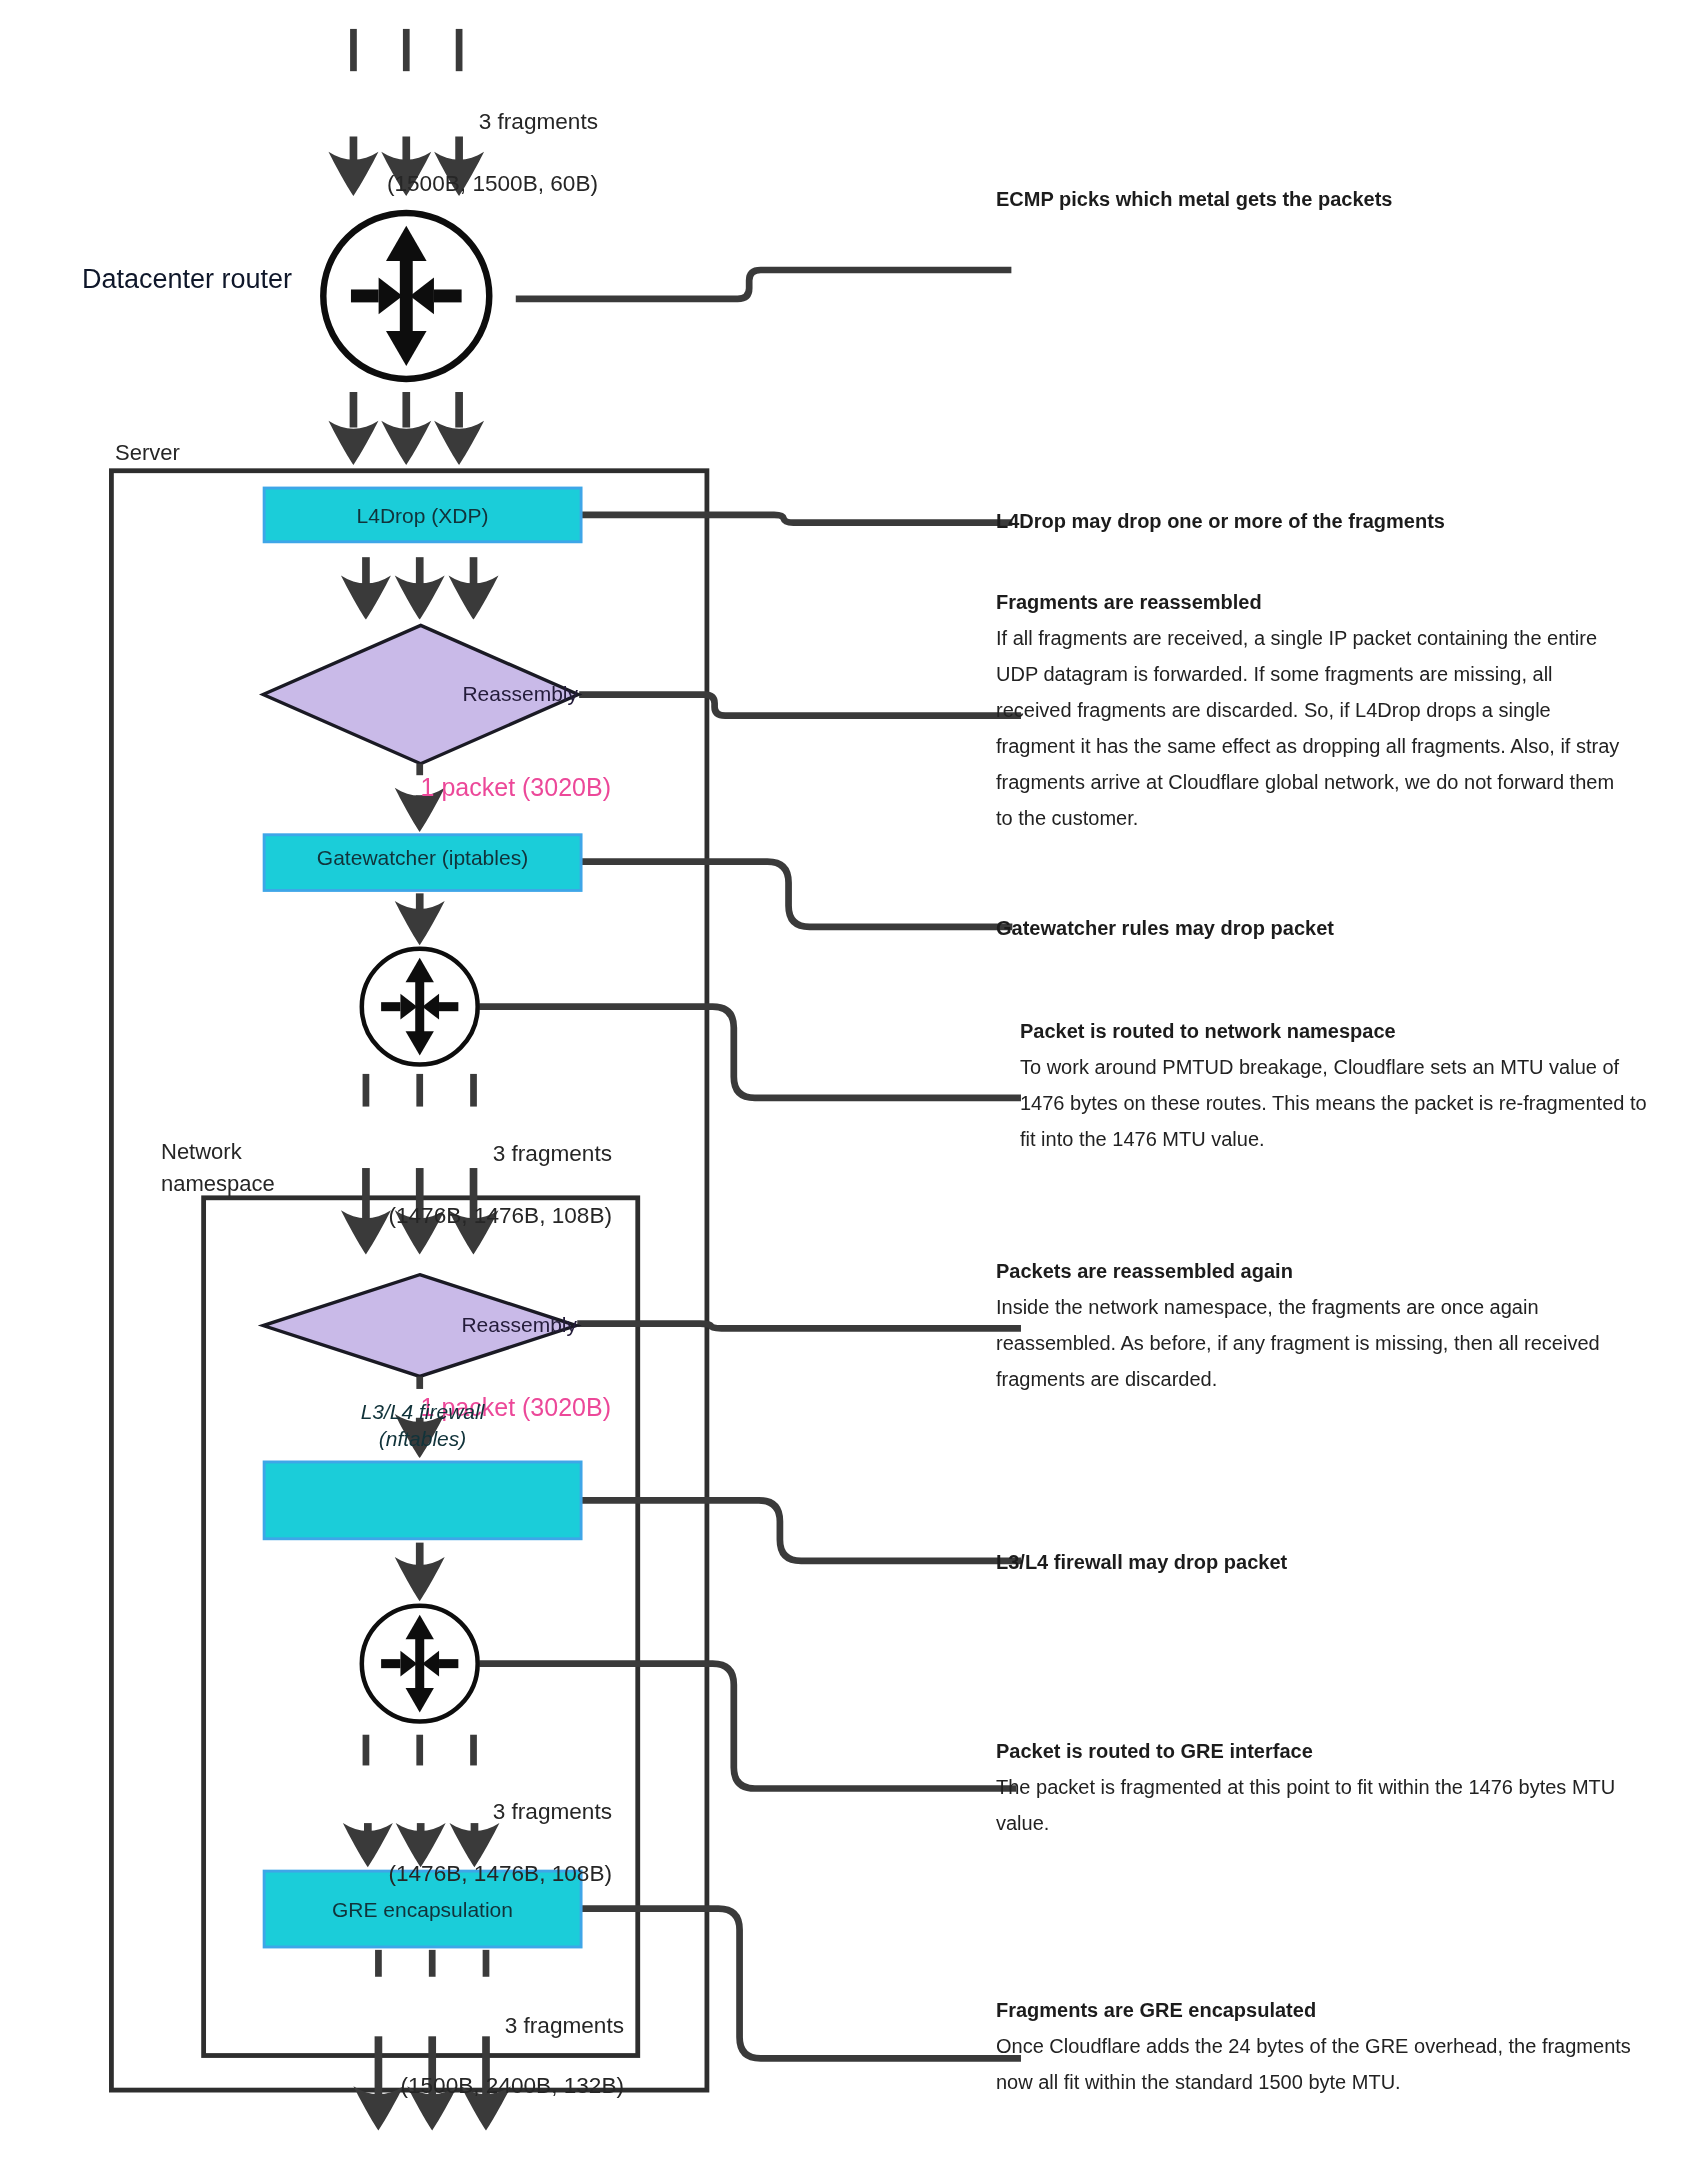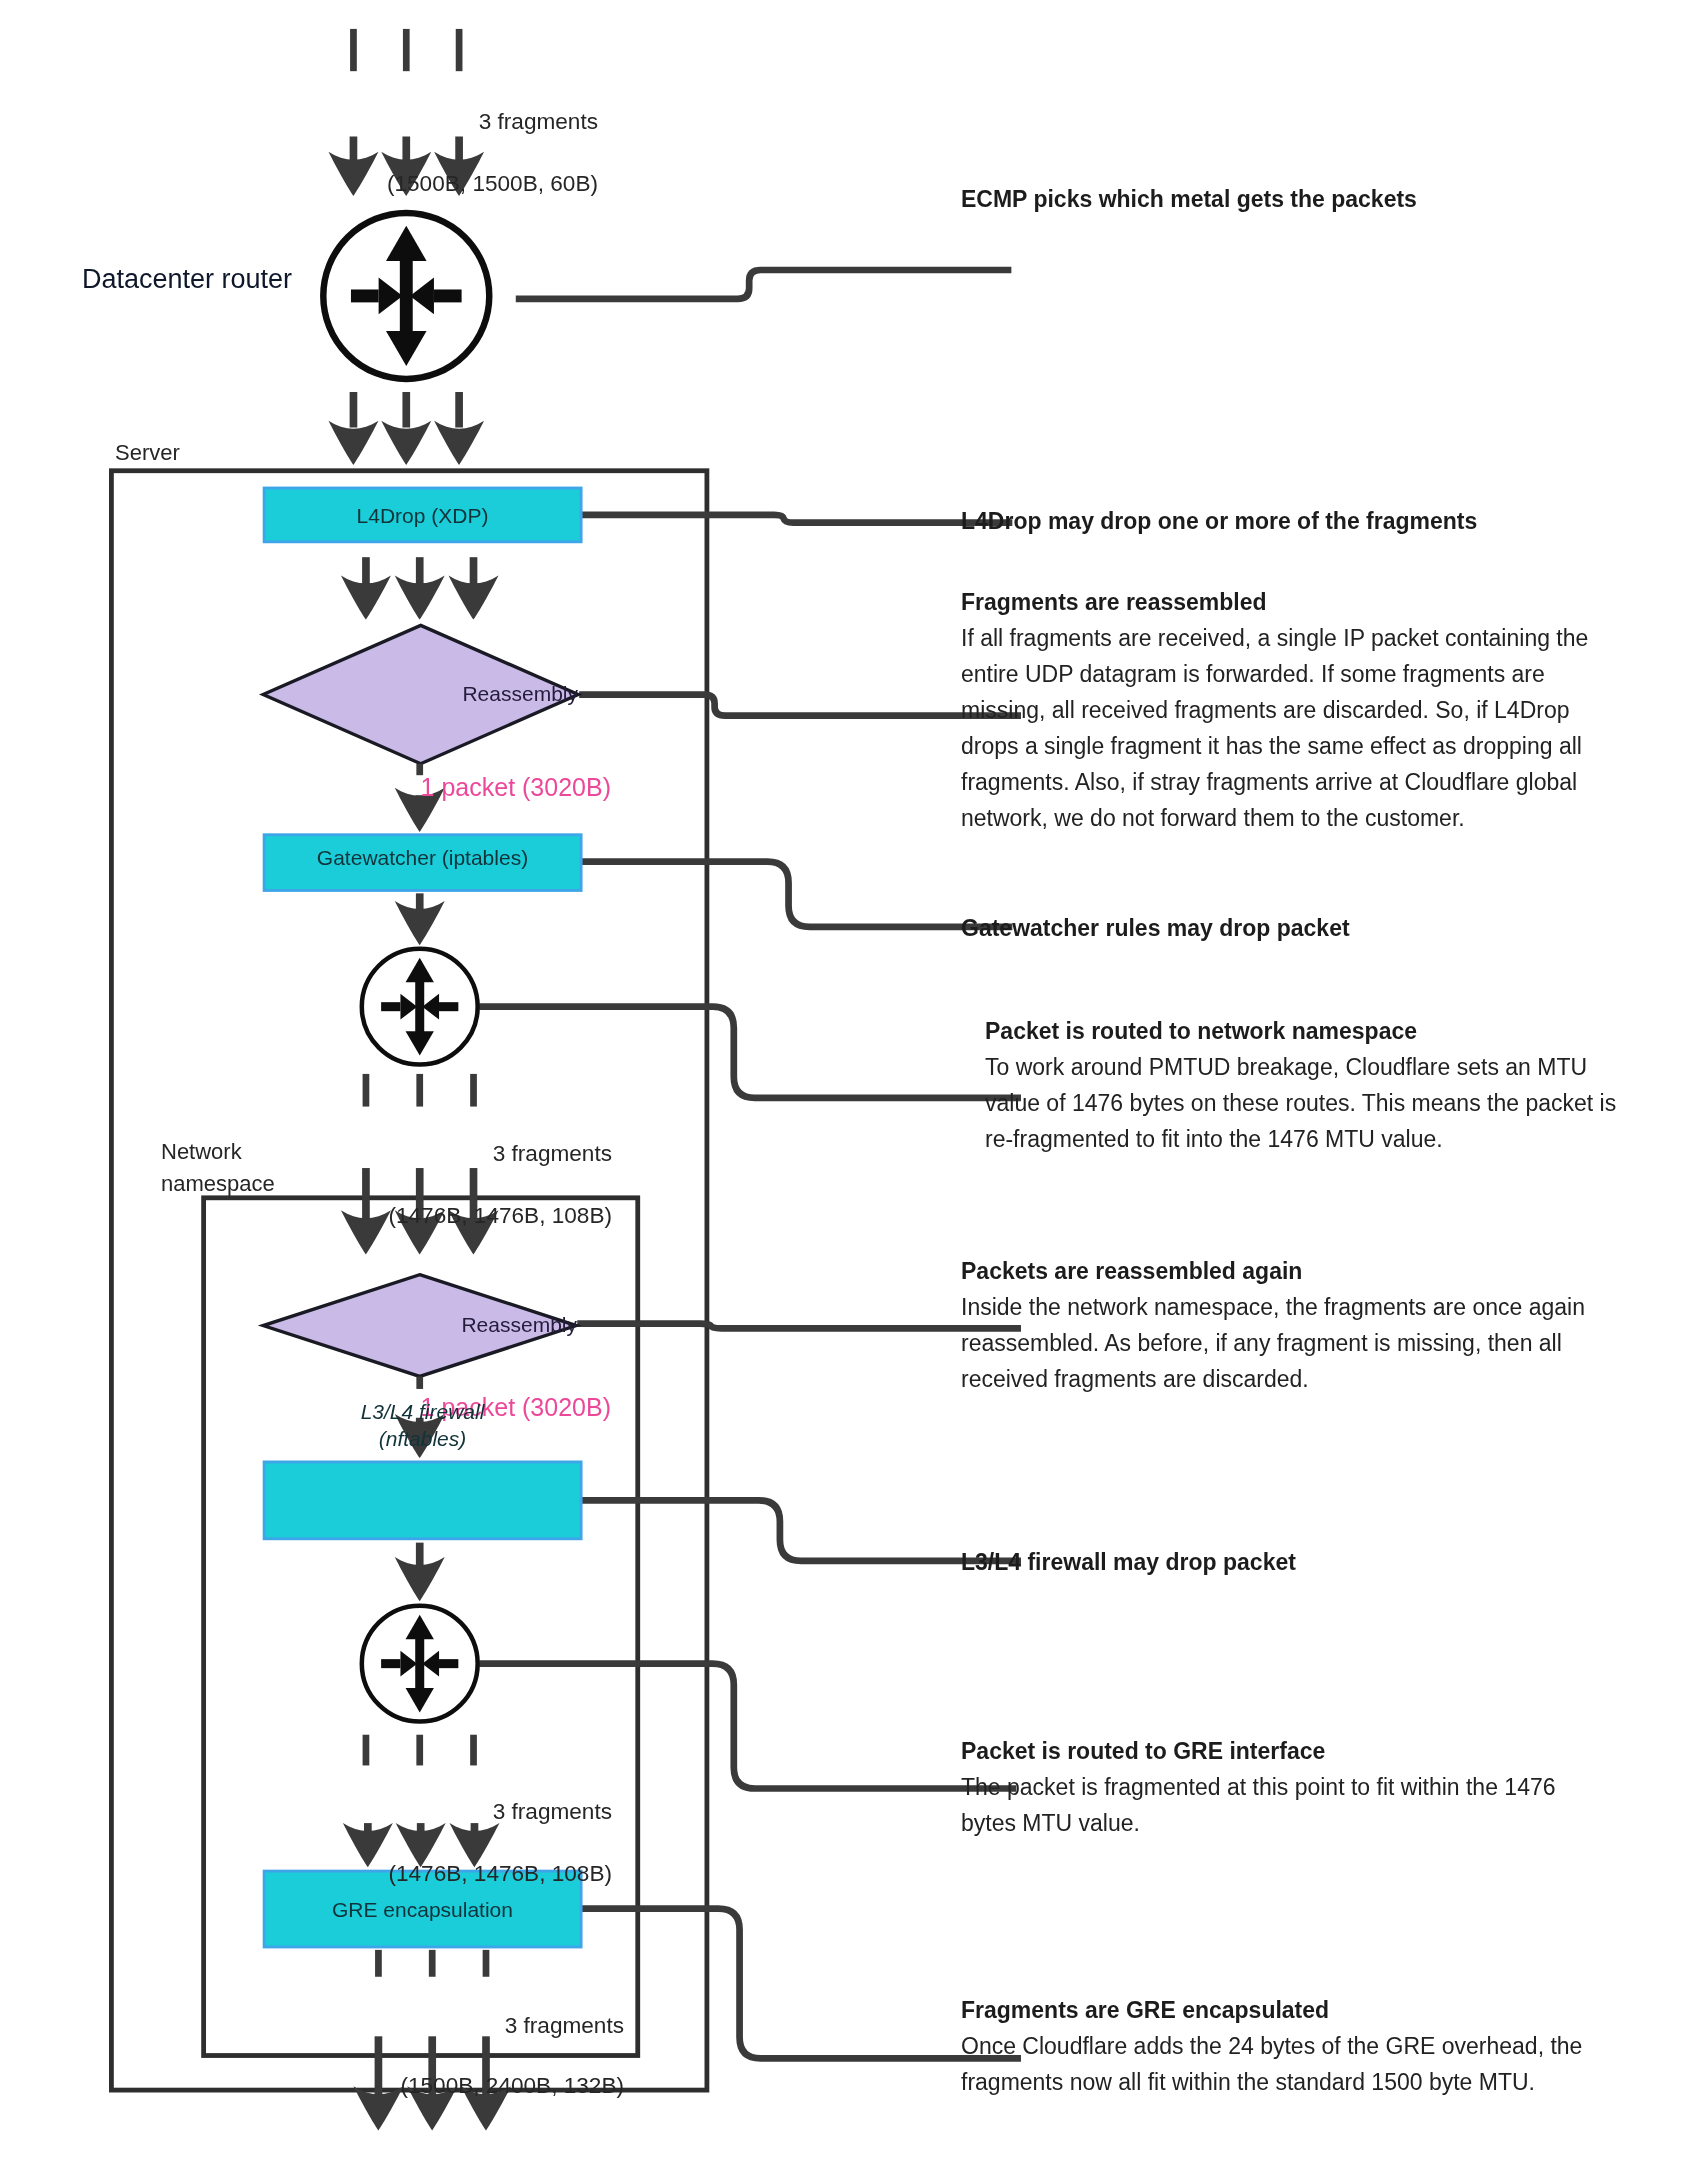--- a/index.html
+++ b/index.html
@@ -26,21 +26,21 @@
   .t{position:absolute;white-space:pre-line;}
   .center{text-align:right;}
   .node-label{display:flex;align-items:center;justify-content:center;text-align:center;
     font-size:21px;line-height:27px;color:#11333a;}
   .shape-label{font-size:21px;color:#241c3a;}
   .frag{font-size:22.6px;line-height:31px;color:#262626;}
   .packet{font-size:25px;color:#ec4899;}
   .outer-label{font-size:22px;color:#262626;}
   .big-label{font-size:27px;line-height:37px;color:#0f172a;}
 
-  .ann{position:absolute;left:961px;width:636px;font-size:23px;line-height:36px;color:#222;}
+  .ann{position:absolute;left:996px;width:636px;font-size:20px;line-height:36px;color:#222;}
   .ann .ann-title{font-weight:bold;color:#1c1c1c;}
   .ann .ann-body{font-weight:normal;}
 </style>
 </head>
 <body>
 
 <div id="stage">
 
   <svg id="canvas" width="1701" height="2168" viewBox="0 0 1771 2257">
     <defs>

